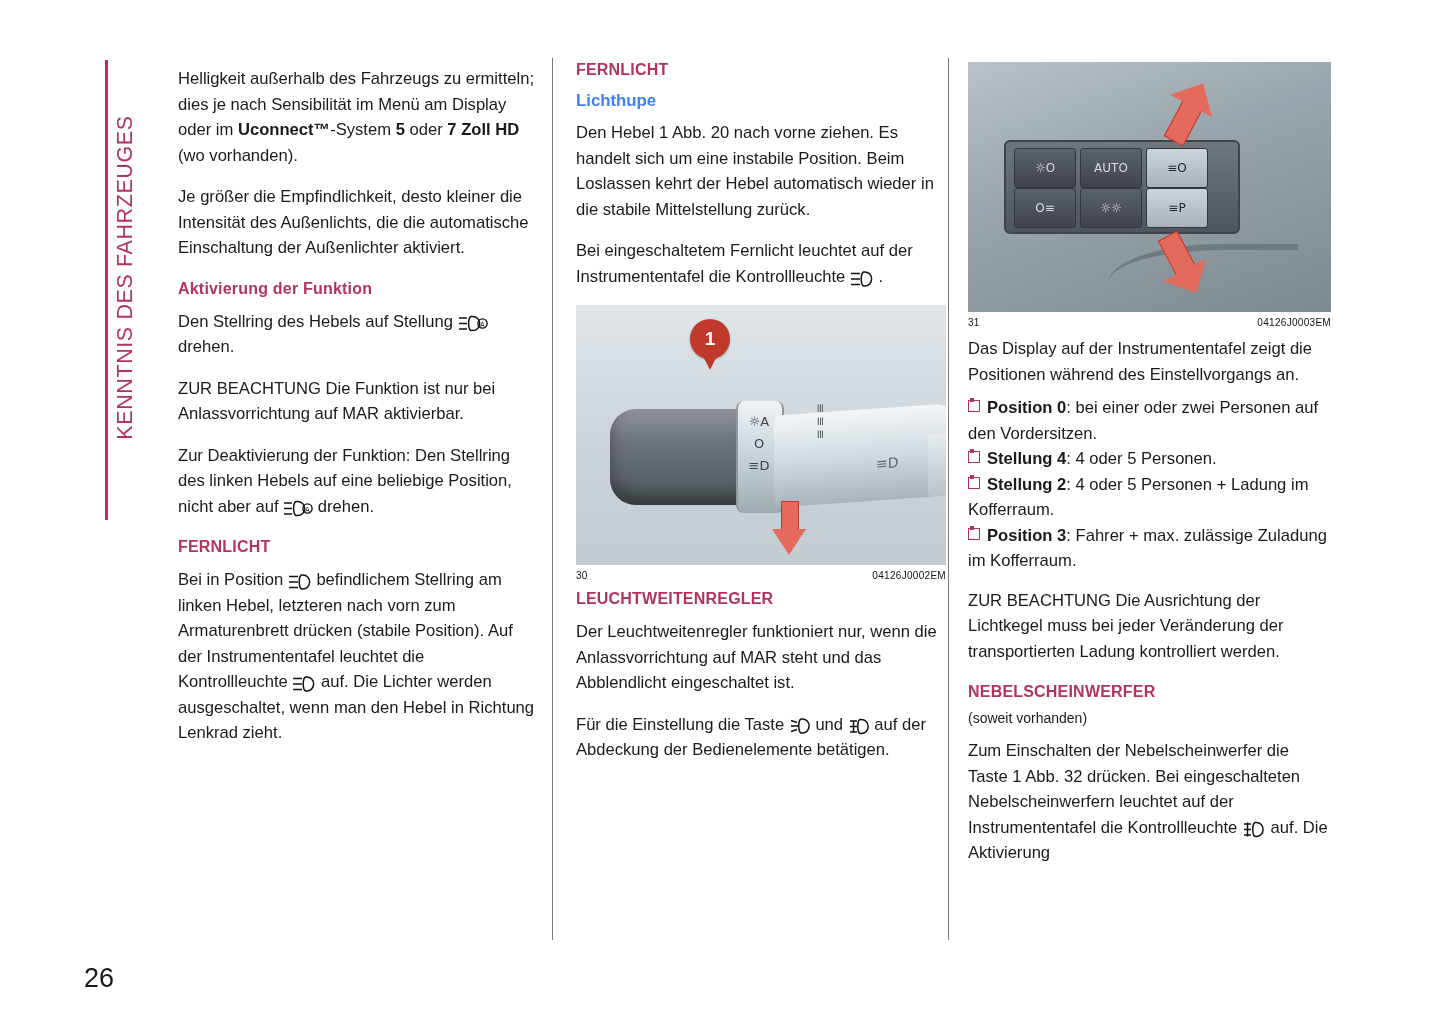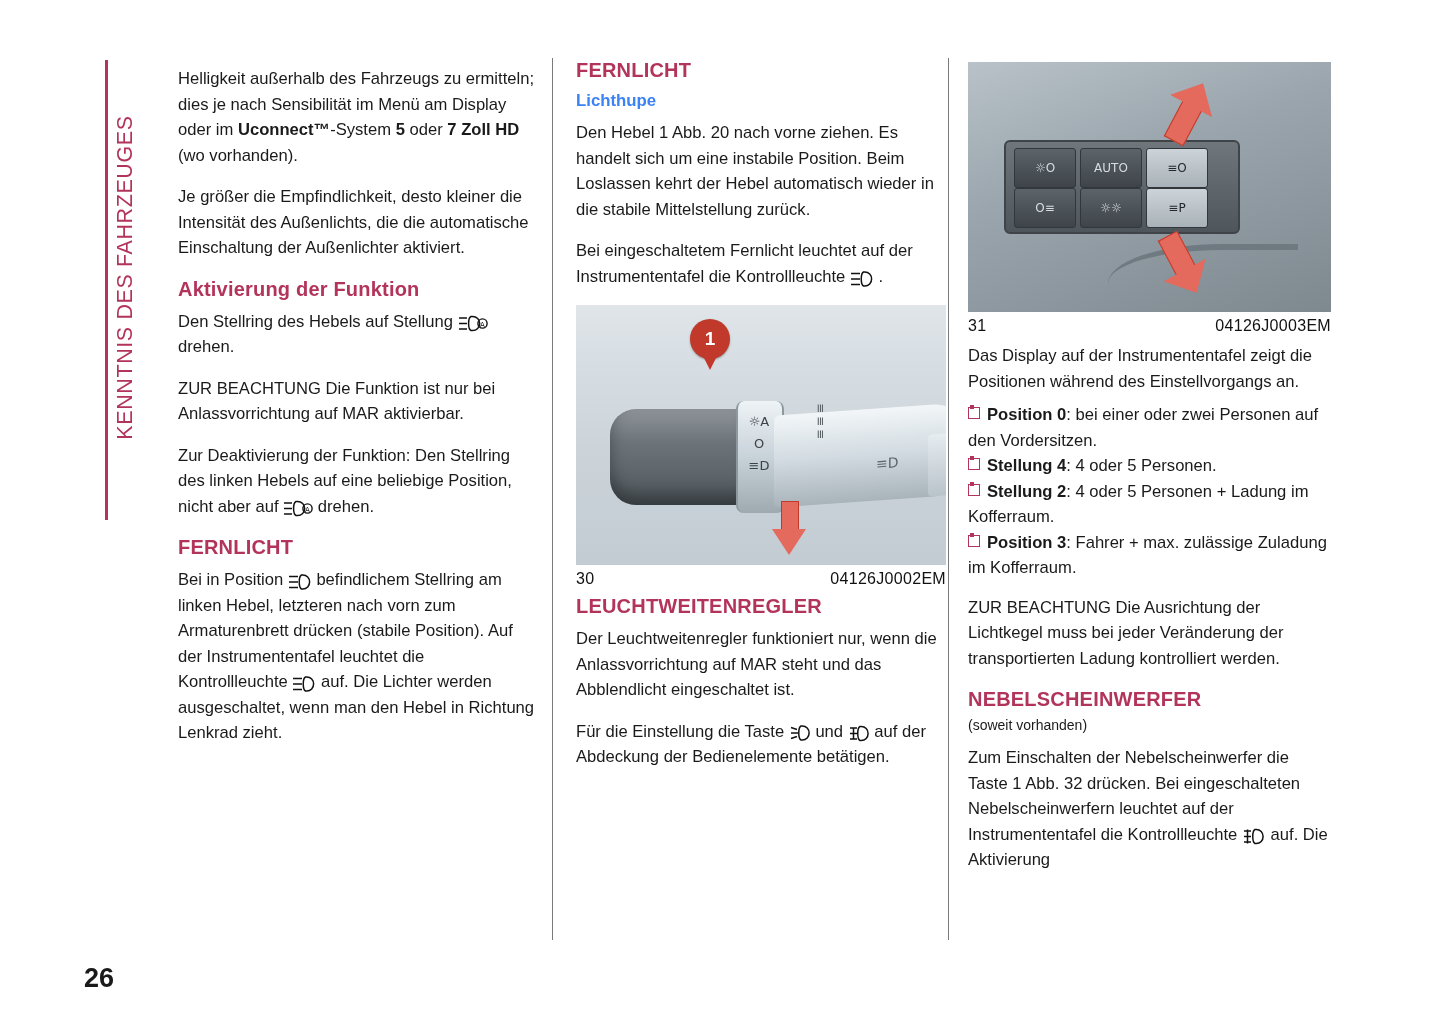--- a/index.html
+++ b/index.html
@@ -70,21 +70,21 @@
 
   p {
     margin: 8px 0 16px 0;
     font-size: 16.6px;
     line-height: 25.5px;
   }
   p.tight { margin-bottom: 8px; }
   h3 {
     margin: 0 0 7px 0;
     color: #b3345a;
-    font-size: 20px;
+    font-size: 16px;
     font-weight: bold;
     line-height: 24px;
     letter-spacing: 0.2px;
   }
   h4 {
     margin: 0 0 6px 0;
     color: #3b82f6;
     font-size: 16.8px;
     font-weight: bold;
     line-height: 23px;
@@ -141,21 +141,21 @@
     width: 100%;
     overflow: hidden;
     background: #cfd6dc;
   }
   #fig30 .fig-img { height: 260px; }
   #fig31 .fig-img { height: 250px; }
 
   .fig-caption {
     display: flex;
     justify-content: space-between;
-    font-size: 16px;
+    font-size: 10px;
     padding-top: 5px;
     color: #111;
     letter-spacing: 0.3px;
   }
 
   
   .lever-bg {
     position: absolute;
     inset: 0;
     background: linear-gradient(#dfe5e9 0%, #ccd4da 55%, #c3ccd3 100%);
@@ -370,21 +370,21 @@
     background: #e36a5c;
     clip-path: polygon(0 0, 100% 0, 50% 100%);
   }
 
   
   .page-number {
     position: absolute;
     left: 84px;
     bottom: 32px;
     font-size: 27px;
-    font-weight: bold;
+    font-weight: normal;
     color: #1a1a1a;
   }
 </style>
 </head>
 <body>
 
 <div class="page">
 
   <div class="vdiv" id="vdiv1"></div>
   <div class="vdiv" id="vdiv2"></div>

